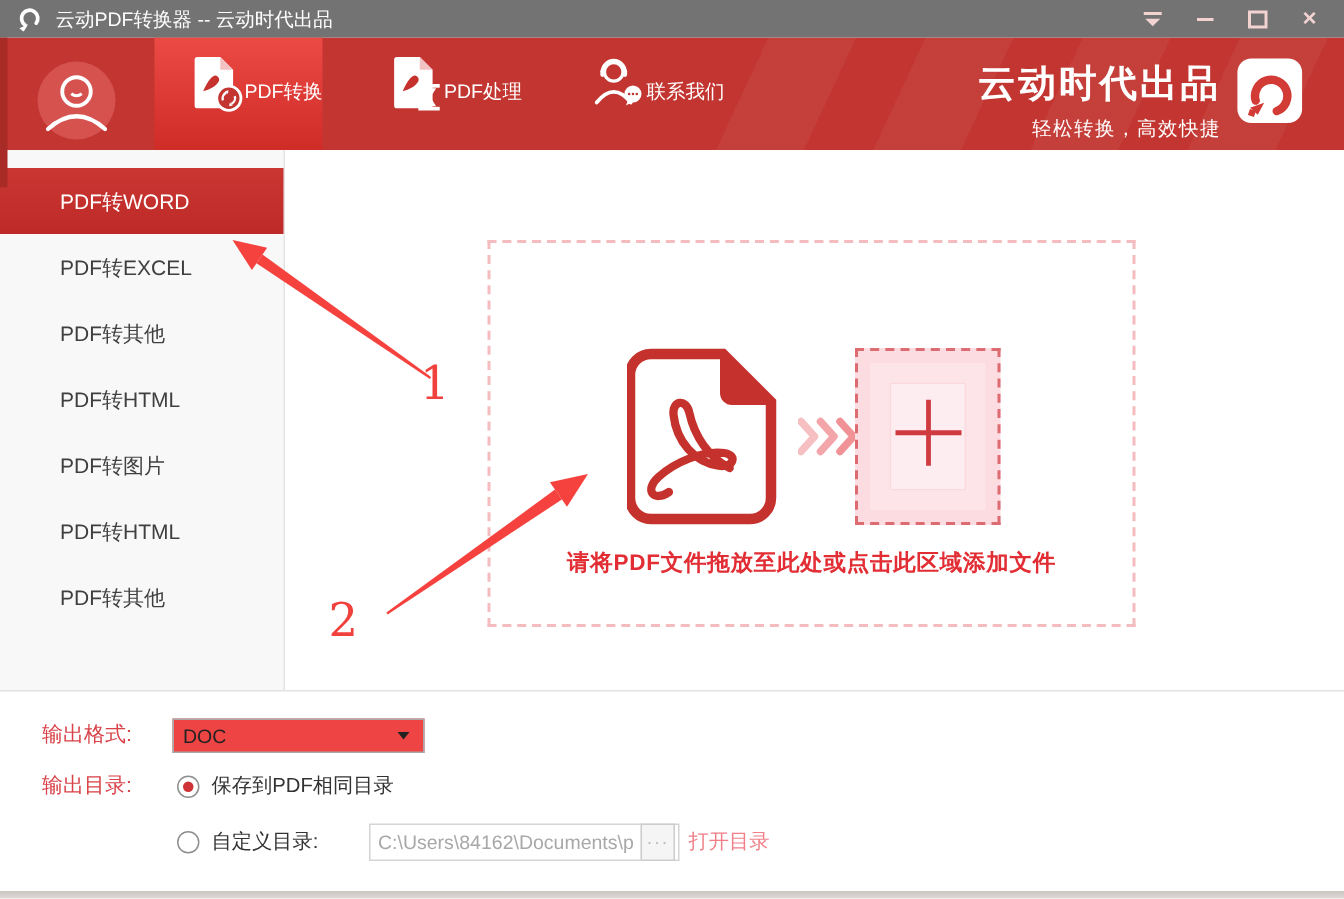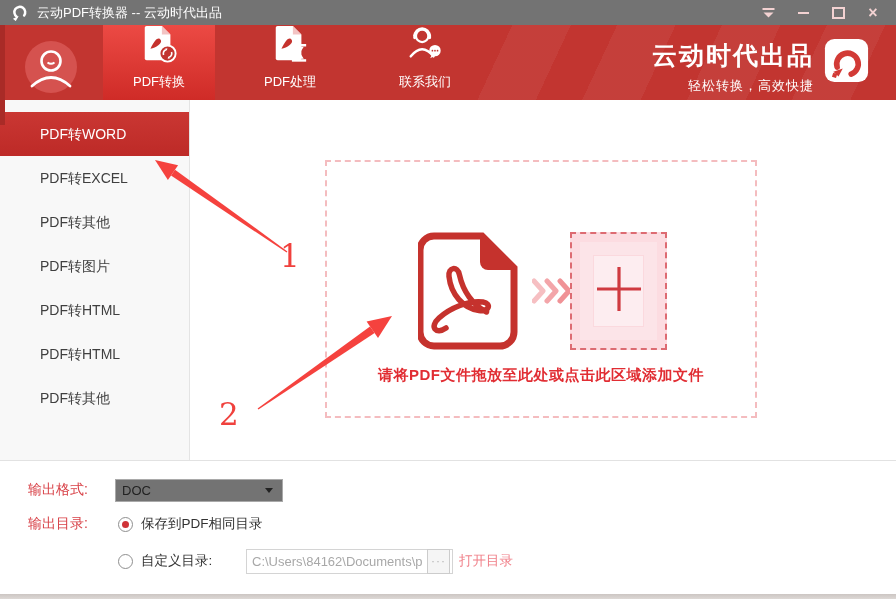--- a/index.html
+++ b/index.html
@@ -20,21 +20,21 @@
   
   .header{position:absolute;left:0;top:25px;width:896px;height:75px;background:#c23530;z-index:4;}
   .header::after{content:"";position:absolute;right:0;top:0;width:430px;height:75px;pointer-events:none;
       background:repeating-linear-gradient(115deg,rgba(255,255,255,0) 0 42px,rgba(255,255,255,.05) 42px 95px);}
   .edge-strip{position:absolute;left:0;top:0;width:5px;height:100px;background:#a92b27;z-index:6;}
 
   .avatar-zone{position:absolute;left:0;top:0;width:103px;height:75px;}
   .avatar{position:absolute;left:25px;top:16px;width:52px;height:52px;border-radius:50%;background:#d5524f;
           display:flex;align-items:center;justify-content:center;}
 
-  .tab{position:absolute;top:0;height:75px;display:flex;flex-direction:column;align-items:center;
+  .tab{position:absolute;top:0;height:75px;display:flex;flex-direction:row;align-items:center;
        justify-content:flex-end;padding-bottom:9px;box-sizing:border-box;cursor:pointer;}
   .tab .tab-label{color:#fff;font-size:13px;margin-top:5px;}
   .tab-1{left:103px;width:112px;background:linear-gradient(#ec4a44,#cf2b27);}
   .tab-2{left:232px;width:116px;}
   .tab-3{left:367px;width:116px;}
 
   .brand-text{position:absolute;right:82px;top:14px;text-align:right;color:#fff;}
   .brand-name{font-size:25px;font-weight:bold;letter-spacing:2px;}
   .brand-tagline{font-size:13px;letter-spacing:1px;margin-top:5px;}
   .brand-icon{position:absolute;right:27px;top:13px;width:45px;height:45px;}
@@ -61,21 +61,21 @@
              font-weight:bold;color:#e12d33;letter-spacing:.5px;}
 
   
   .bottom{position:absolute;left:0;top:460px;width:896px;height:159px;background:#fff;
           border-top:1px solid #e2e2e2;box-sizing:border-box;z-index:2;}
   .row{position:absolute;left:0;width:896px;display:flex;align-items:center;}
   .row-format{top:17px;height:24px;}
   .row-dir{top:52px;height:22px;}
   .row-custom{top:87px;height:26px;}
   .red-label{position:absolute;left:28px;color:#d84248;font-size:14px;}
-  .combo{position:absolute;left:115px;width:168px;height:23px;border:1px solid #a9a9a9;background:#737373;
+  .combo{position:absolute;left:115px;width:168px;height:23px;border:1px solid #a9a9a9;background:#ef4444;
          box-sizing:border-box;display:flex;align-items:center;padding-left:6px;font-size:13px;color:#222;cursor:pointer;}
   .combo .caret{position:absolute;right:9px;width:0;height:0;border-left:4px solid transparent;
          border-right:4px solid transparent;border-top:5px solid #222;}
   .radio{width:13px;height:13px;border-radius:50%;border:1px solid #8f8f8f;background:#fff;
          display:inline-block;position:relative;cursor:pointer;flex:0 0 auto;}
   .radio.checked::after{content:"";position:absolute;left:3px;top:3px;width:7px;height:7px;border-radius:50%;background:#cf3338;}
   .opt-label{font-size:13.5px;color:#333;margin-left:8px;cursor:pointer;}
   .radio-1{margin-left:118px;}
   .dir-input{position:absolute;left:218px;width:207px;height:25px;border:1px solid #d4d4d4;background:#fff;
              box-sizing:border-box;font-size:13px;color:#a8a8a8;padding:0 5px;font-family:"Liberation Sans",sans-serif;outline:none;margin-left:28px;}
@@ -197,22 +197,22 @@
         <rect x="9" y="37.5" width="4.5" height="4.5" fill="#d0302b" transform="rotate(18 11 40)"></rect>
       </svg>
     </div>
     <div class="edge-strip"></div>
   </div>
 
   <div class="sidebar">
     <div class="side-item first active">PDF转WORD</div>
     <div class="side-item">PDF转EXCEL</div>
     <div class="side-item">PDF转其他</div>
+    <div class="side-item">PDF转HTML</div>
     <div class="side-item">PDF转图片</div>
-    <div class="side-item">PDF转HTML</div>
     <div class="side-item">PDF转HTML</div>
     <div class="side-item">PDF转其他</div>
   </div>
 
   <div class="main"></div>
 
   <div class="dropzone">
     <div class="pdf-doc">
       <svg width="100" height="118" viewBox="0 0 100 118">
         <path d="M16 4 h48 l32 32 v64 a14 14 0 0 1 -14 14 h-66 a14 14 0 0 1 -14 -14 v-82 a14 14 0 0 1 14 -14 z" fill="#fff" stroke="#c5322d" stroke-width="7"></path>

